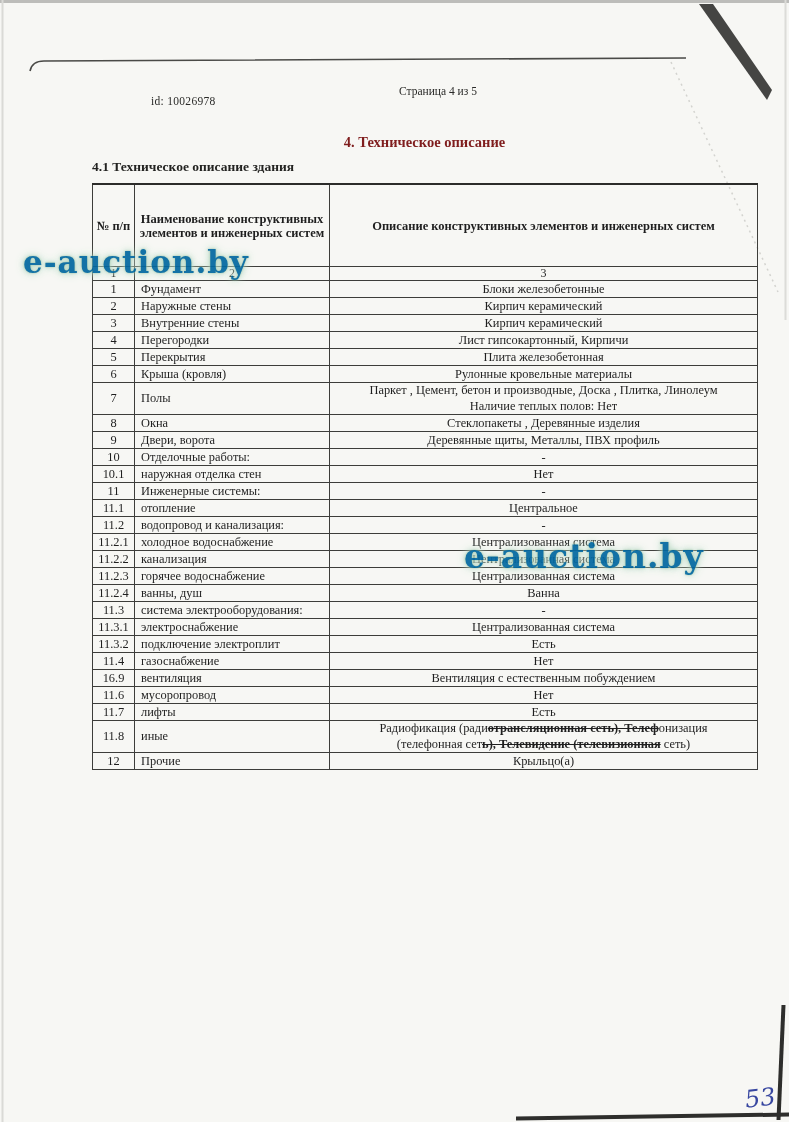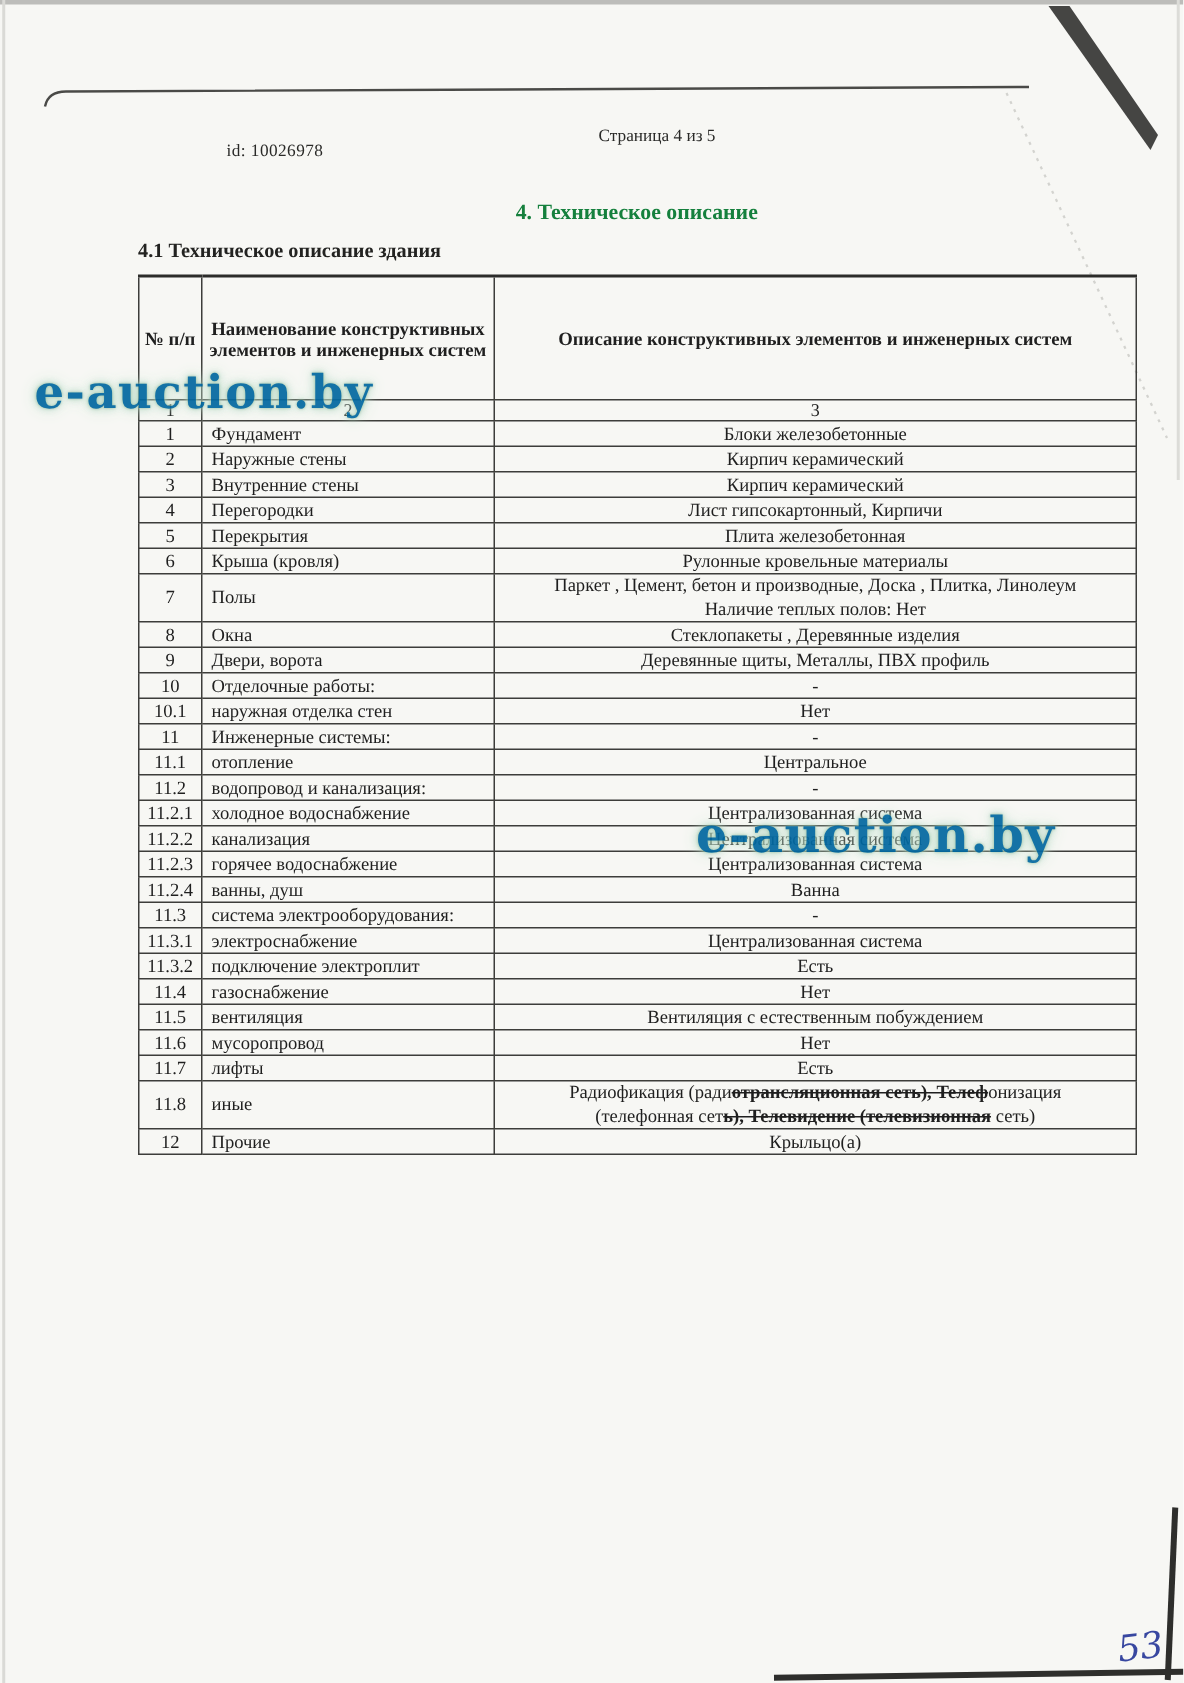--- a/index.html
+++ b/index.html
@@ -6,21 +6,21 @@
   .page{
     position:relative;width:789px;height:1122px;
     background:#f7f7f4;
     font-family:"Liberation Serif", serif;
     color:#1f1f1f;
     overflow:hidden;
   }
   .artifacts{position:absolute;left:0;top:0;pointer-events:none;}
   .docid{position:absolute;left:111px;top:95px;font-size:11.5px;letter-spacing:.3px;color:#2a2a28;margin-left:40px;}
   .pageinfo{position:absolute;left:399px;top:85px;font-size:11.5px;color:#2a2a28;}
-  .title{position:absolute;left:92px;top:134px;width:665px;text-align:center;font-weight:bold;font-size:14.5px;color:#15803d;}
+  .title{position:absolute;left:92px;top:134px;width:665px;text-align:center;font-weight:bold;font-size:14.5px;color:#7f1d1d;}
   .subtitle{position:absolute;left:92px;top:159px;width:665px;text-align:left;font-weight:bold;font-size:13.5px;color:#232321;}
 
   table.desc{
     position:absolute;left:92px;top:183px;width:665px;
     border-collapse:collapse;table-layout:fixed;
   }
   col.c1{width:42px}
   col.c2{width:195px}
   col.c3{width:428px}
   .desc th,.desc td{border:1px solid #3d3d3a;overflow:hidden;}
@@ -204,21 +204,21 @@
           <td class="num">11.3.2</td>
           <td class="name">подключение электроплит</td>
           <td class="dsc">Есть</td>
         </tr>
         <tr>
           <td class="num">11.4</td>
           <td class="name">газоснабжение</td>
           <td class="dsc">Нет</td>
         </tr>
         <tr>
-          <td class="num">11.5</td>
+          <td class="num">16.9</td>
           <td class="name">вентиляция</td>
           <td class="dsc">Вентиляция с естественным побуждением</td>
         </tr>
         <tr>
           <td class="num">11.6</td>
           <td class="name">мусоропровод</td>
           <td class="dsc">Нет</td>
         </tr>
         <tr>
           <td class="num">11.7</td>

